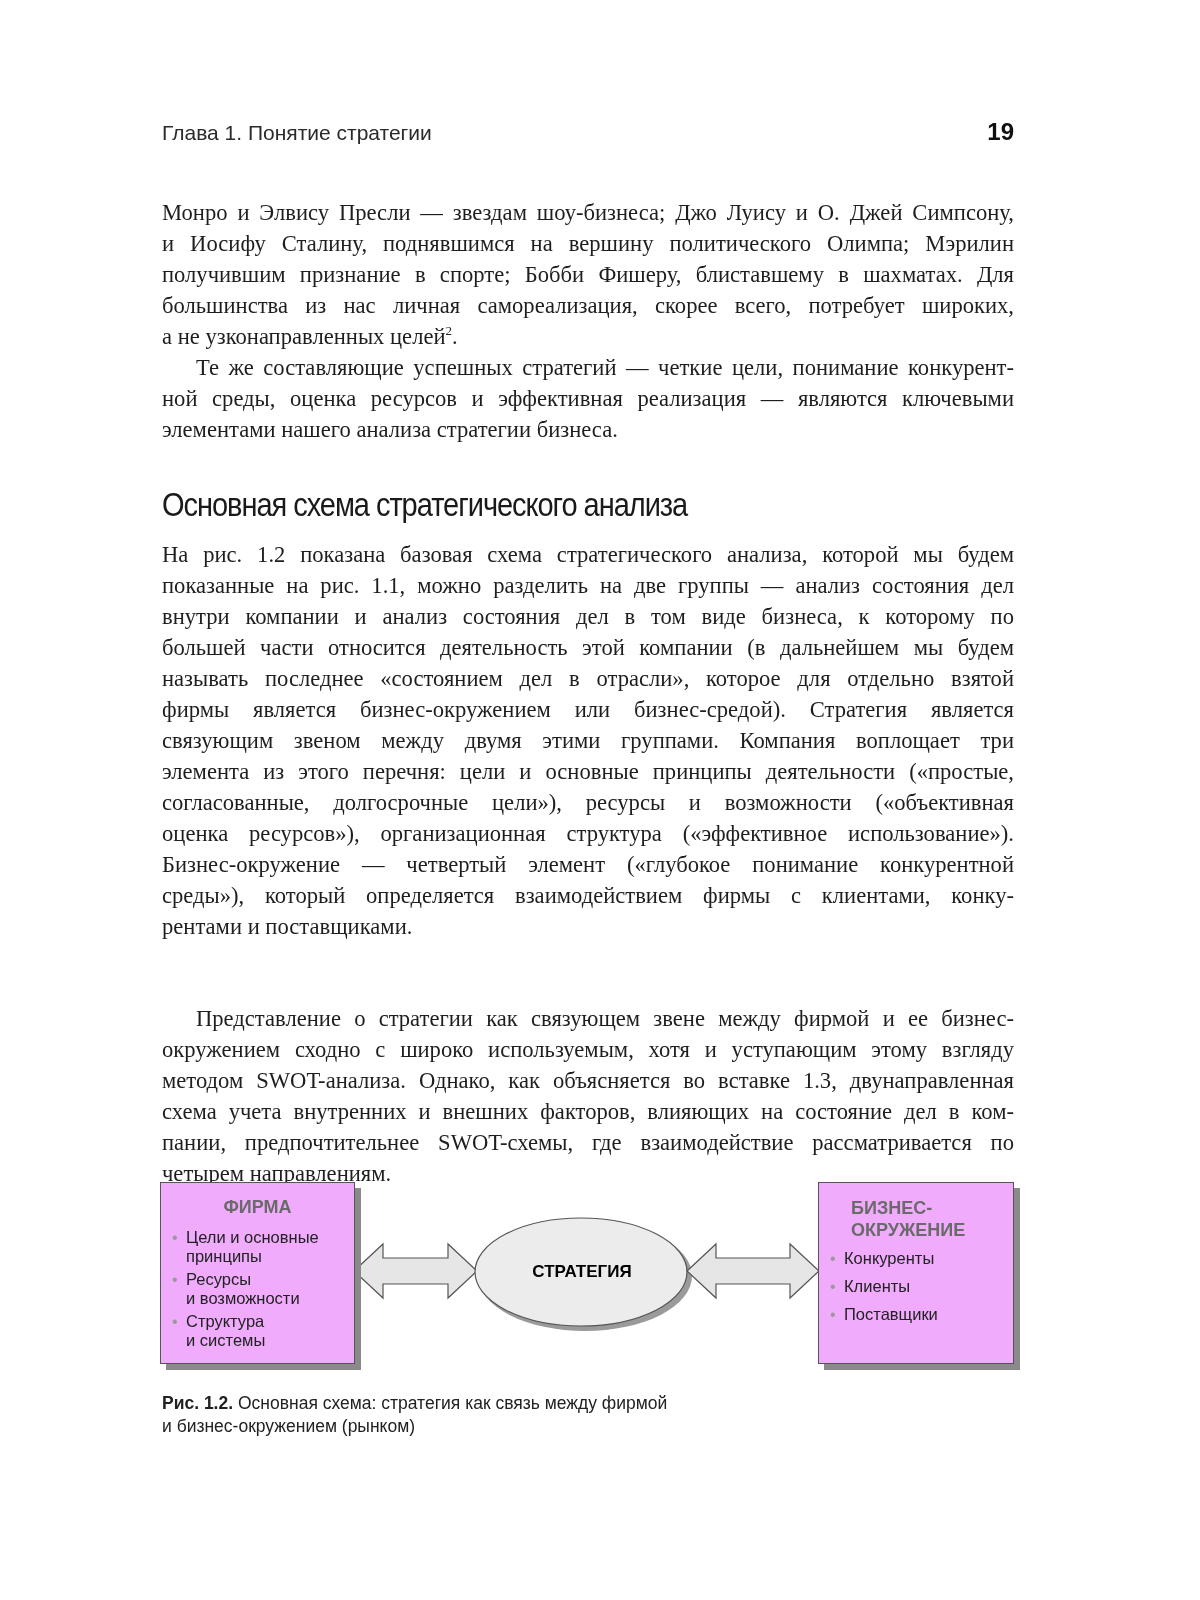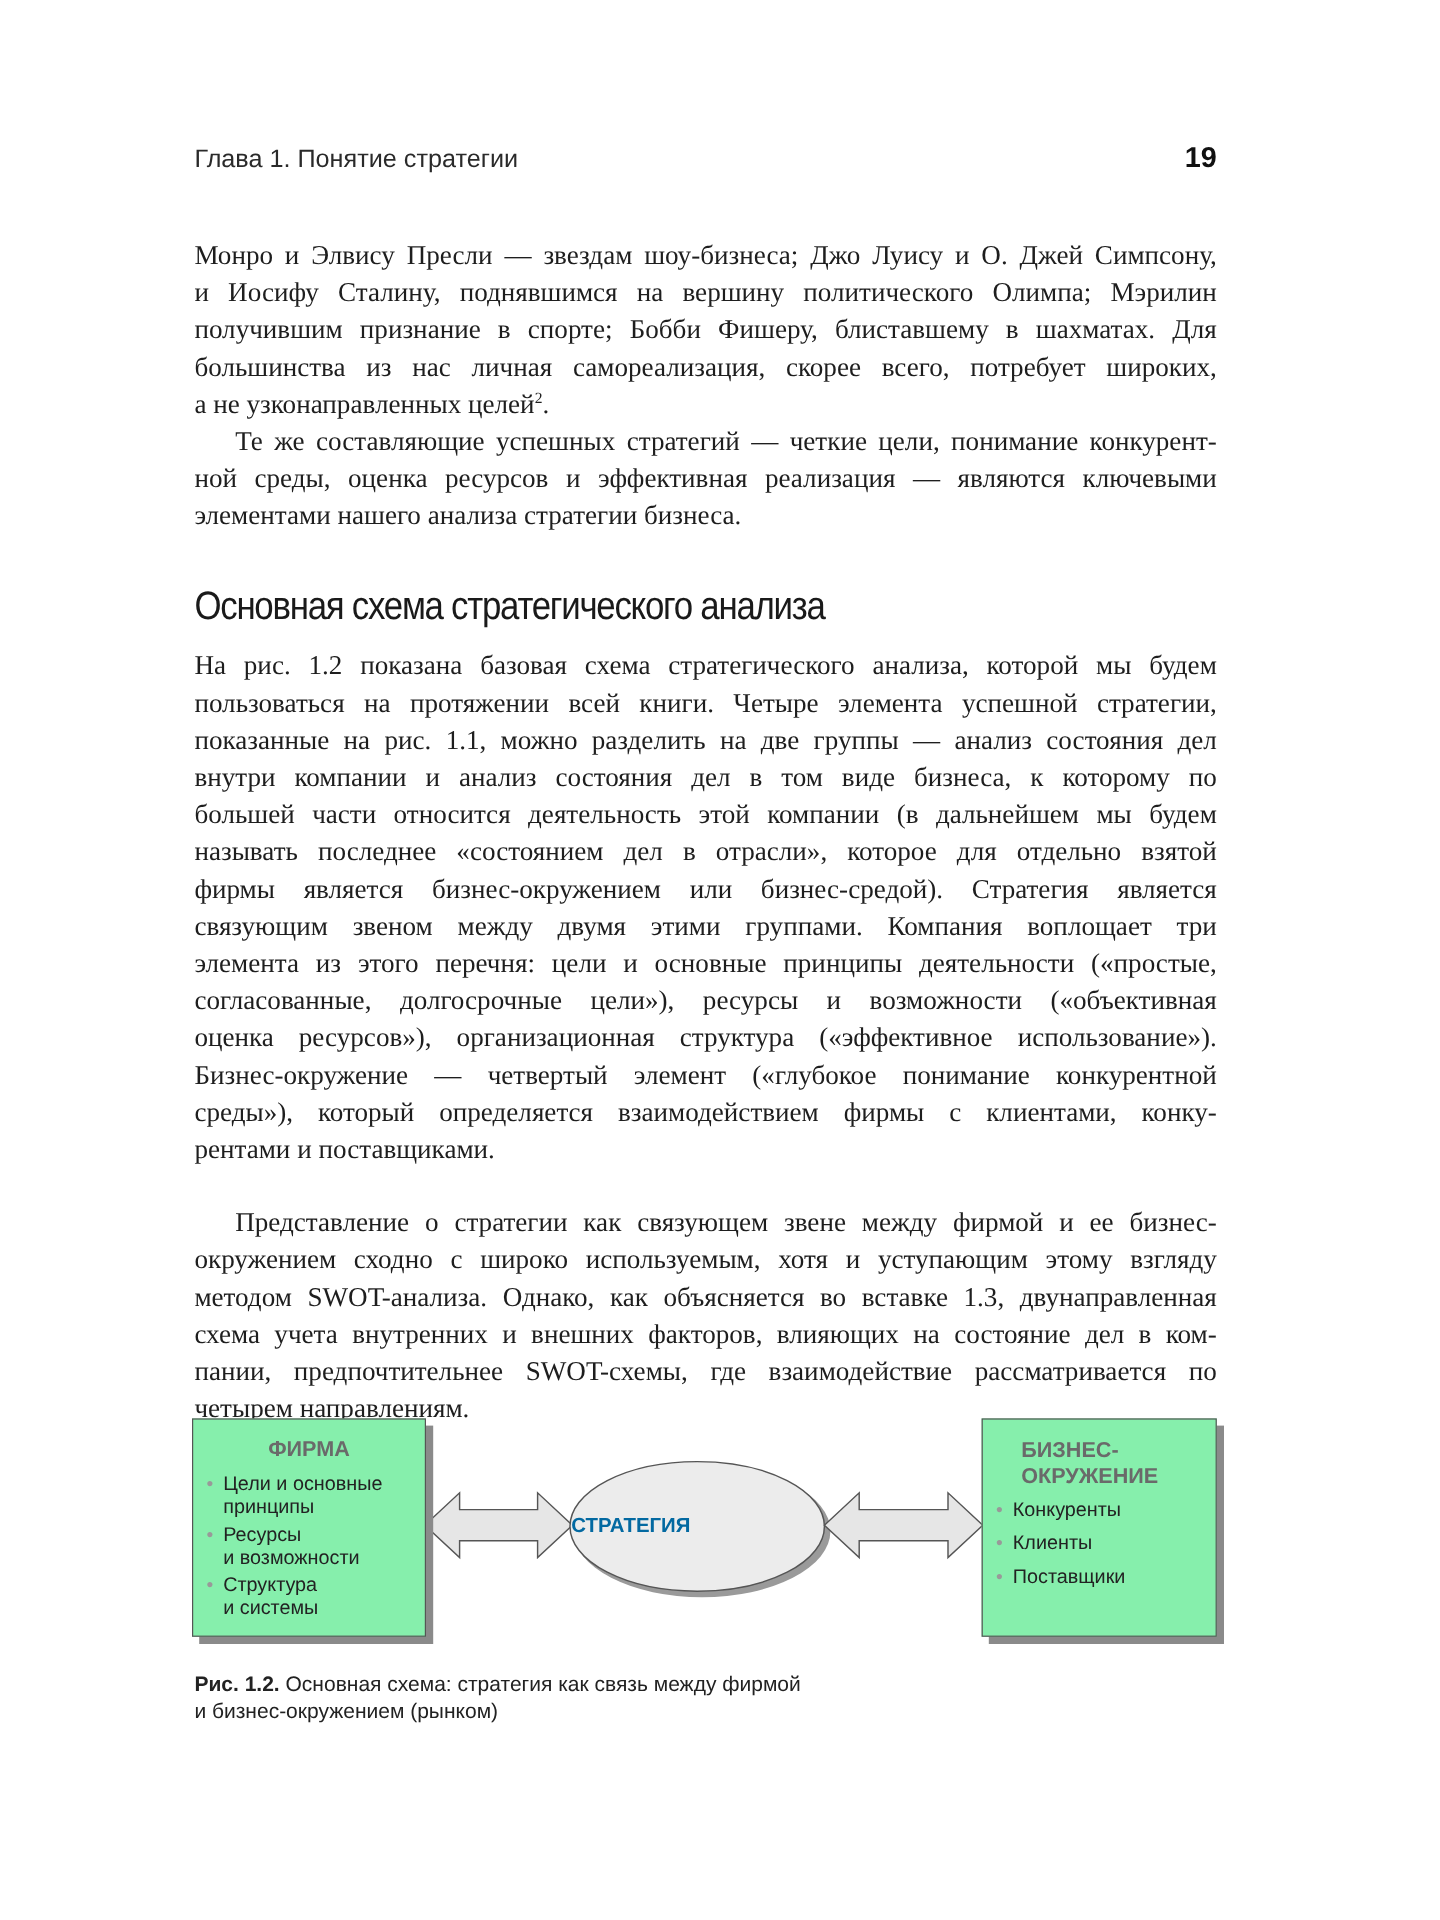--- a/index.html
+++ b/index.html
@@ -21,38 +21,38 @@
   .section-title {
     position: absolute; left: 162px; top: 486px;
     font-family: "Liberation Sans", sans-serif; font-size: 33px; color: #1a1a1a;
     letter-spacing: -1.2px; transform: scaleX(0.88); transform-origin: left center; white-space: nowrap;
   }
   sup { font-size: 13px; line-height: 0; }
 
   
   .diagram { position: absolute; left: 0; top: 0; width: 1200px; height: 1600px; pointer-events: none; }
   .box {
-    position: absolute; background: #86efac; border: 1.5px solid #555;
+    position: absolute; background: #f0abfc; border: 1.5px solid #555;
     box-shadow: 6px 6px 0 #8a8a8a; font-family: "Liberation Sans", sans-serif;
   }
   .box .box-title { font-weight: bold; color: #6a6a6a; font-size: 18px; line-height: 22px; }
   .box ul { list-style: none; margin: 0; padding: 0; }
   .box li { position: relative; padding-left: 14px; font-size: 16.5px; line-height: 19px; color: #222; }
   .box li::before { content: "•"; position: absolute; left: 0; top: 0; color: #999; font-size: 16px; }
   .firm-box { left: 160px; top: 1182px; width: 193px; height: 180px; }
   .firm-box .box-title { text-align: center; margin-top: 13px; margin-bottom: 10px; }
   .firm-box ul { margin-left: 11px; }
   .firm-box li { margin-bottom: 4px; }
   .env-box { left: 818px; top: 1182px; width: 194px; height: 180px; }
   .env-box .box-title { margin: 14px 0 0 32px; }
   .env-box ul { margin: 8px 0 0 11px; }
   .env-box li { margin-bottom: 9px; }
   .strategy-label {
-    position: absolute; left: 476px; top: 1262px; width: 212px; text-align: left;
-    font-family: "Liberation Sans", sans-serif; font-weight: bold; font-size: 17px; color: #0369a1;
+    position: absolute; left: 476px; top: 1262px; width: 212px; text-align: center;
+    font-family: "Liberation Sans", sans-serif; font-weight: bold; font-size: 17px; color: #000000;
   }
   .caption {
     position: absolute; left: 162px; top: 1392px; width: 852px; text-align: left;
     font-family: "Liberation Sans", sans-serif; font-size: 17.5px; line-height: 23px; color: #222;
   }
   .caption b { font-weight: bold; }
 </style>
 </head>
 <body>
 
@@ -72,21 +72,20 @@
 <div class="body-text" style="top:352px;">
   <span class="ln indent">Те же составляющие успешных стратегий — четкие цели, понимание конкурент-</span>
   <span class="ln">ной среды, оценка ресурсов и эффективная реализация — являются ключевыми</span>
   <span class="ln last">элементами нашего анализа стратегии бизнеса.</span>
 </div>
 
 <div class="section-title">Основная схема стратегического анализа</div>
 
 <div class="body-text" style="top:539px;">
   <span class="ln">На рис. 1.2 показана базовая схема стратегического анализа, которой мы будем</span>
-  <span class="ln">пользоваться на протяжении всей книги. Четыре элемента успешной стратегии,</span>
   <span class="ln">показанные на рис. 1.1, можно разделить на две группы — анализ состояния дел</span>
   <span class="ln">внутри компании и анализ состояния дел в том виде бизнеса, к которому по</span>
   <span class="ln">большей части относится деятельность этой компании (в дальнейшем мы будем</span>
   <span class="ln">называть последнее «состоянием дел в отрасли», которое для отдельно взятой</span>
   <span class="ln">фирмы является бизнес-окружением или бизнес-средой). Стратегия является</span>
   <span class="ln">связующим звеном между двумя этими группами. Компания воплощает три</span>
   <span class="ln">элемента из этого перечня: цели и основные принципы деятельности («простые,</span>
   <span class="ln">согласованные, долгосрочные цели»), ресурсы и возможности («объективная</span>
   <span class="ln">оценка ресурсов»), организационная структура («эффективное использование»).</span>
   <span class="ln">Бизнес-окружение — четвертый элемент («глубокое понимание конкурентной</span>

